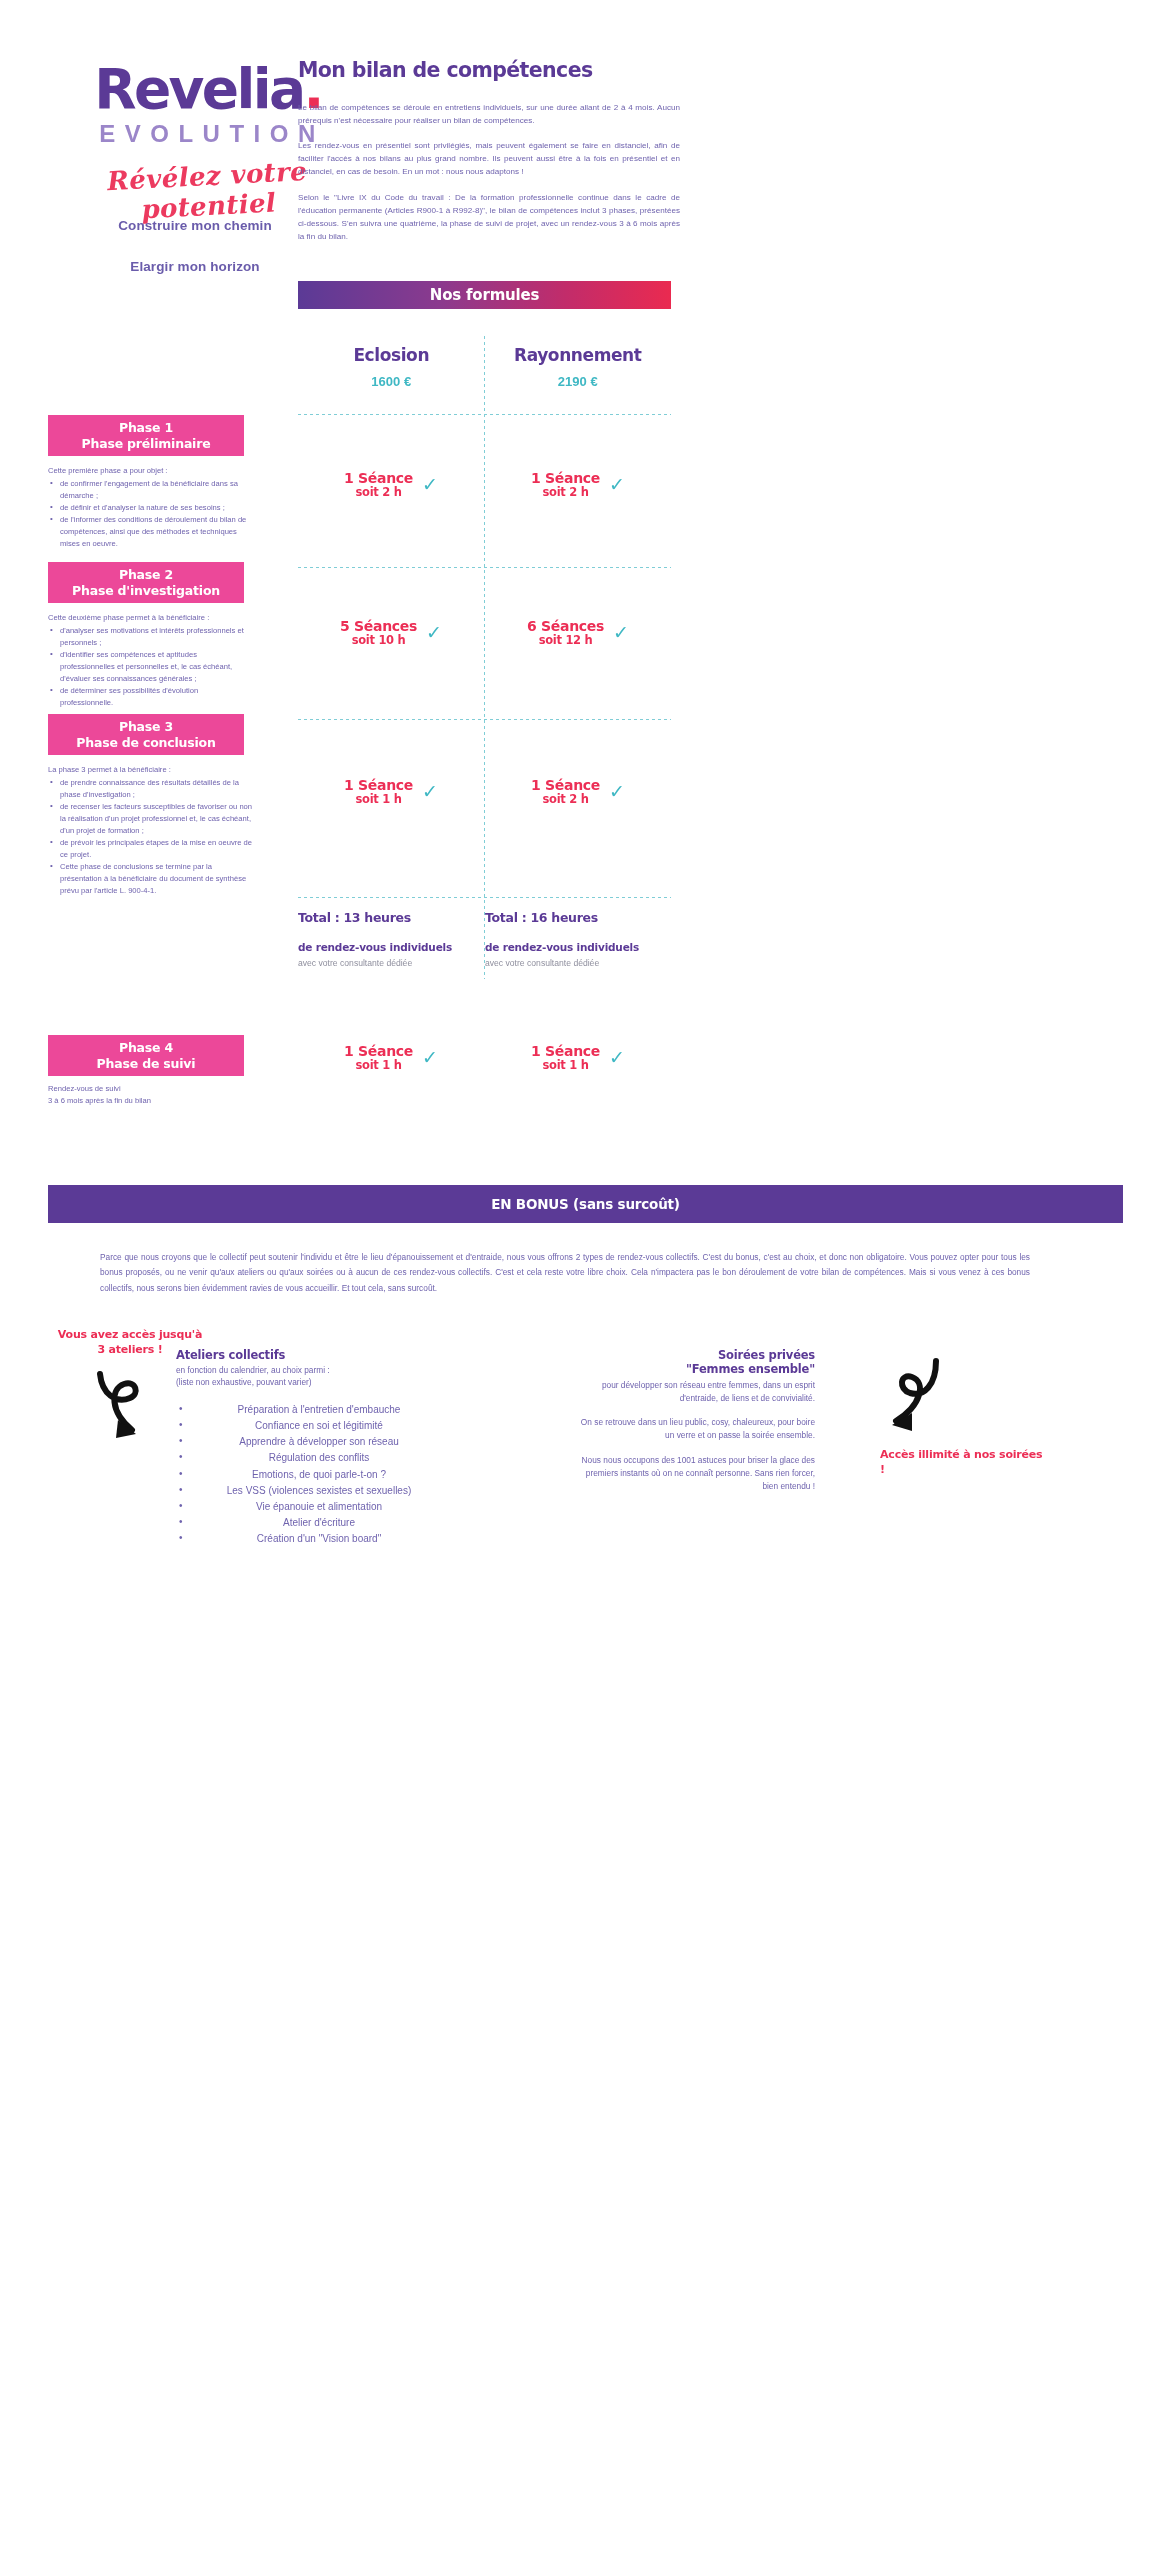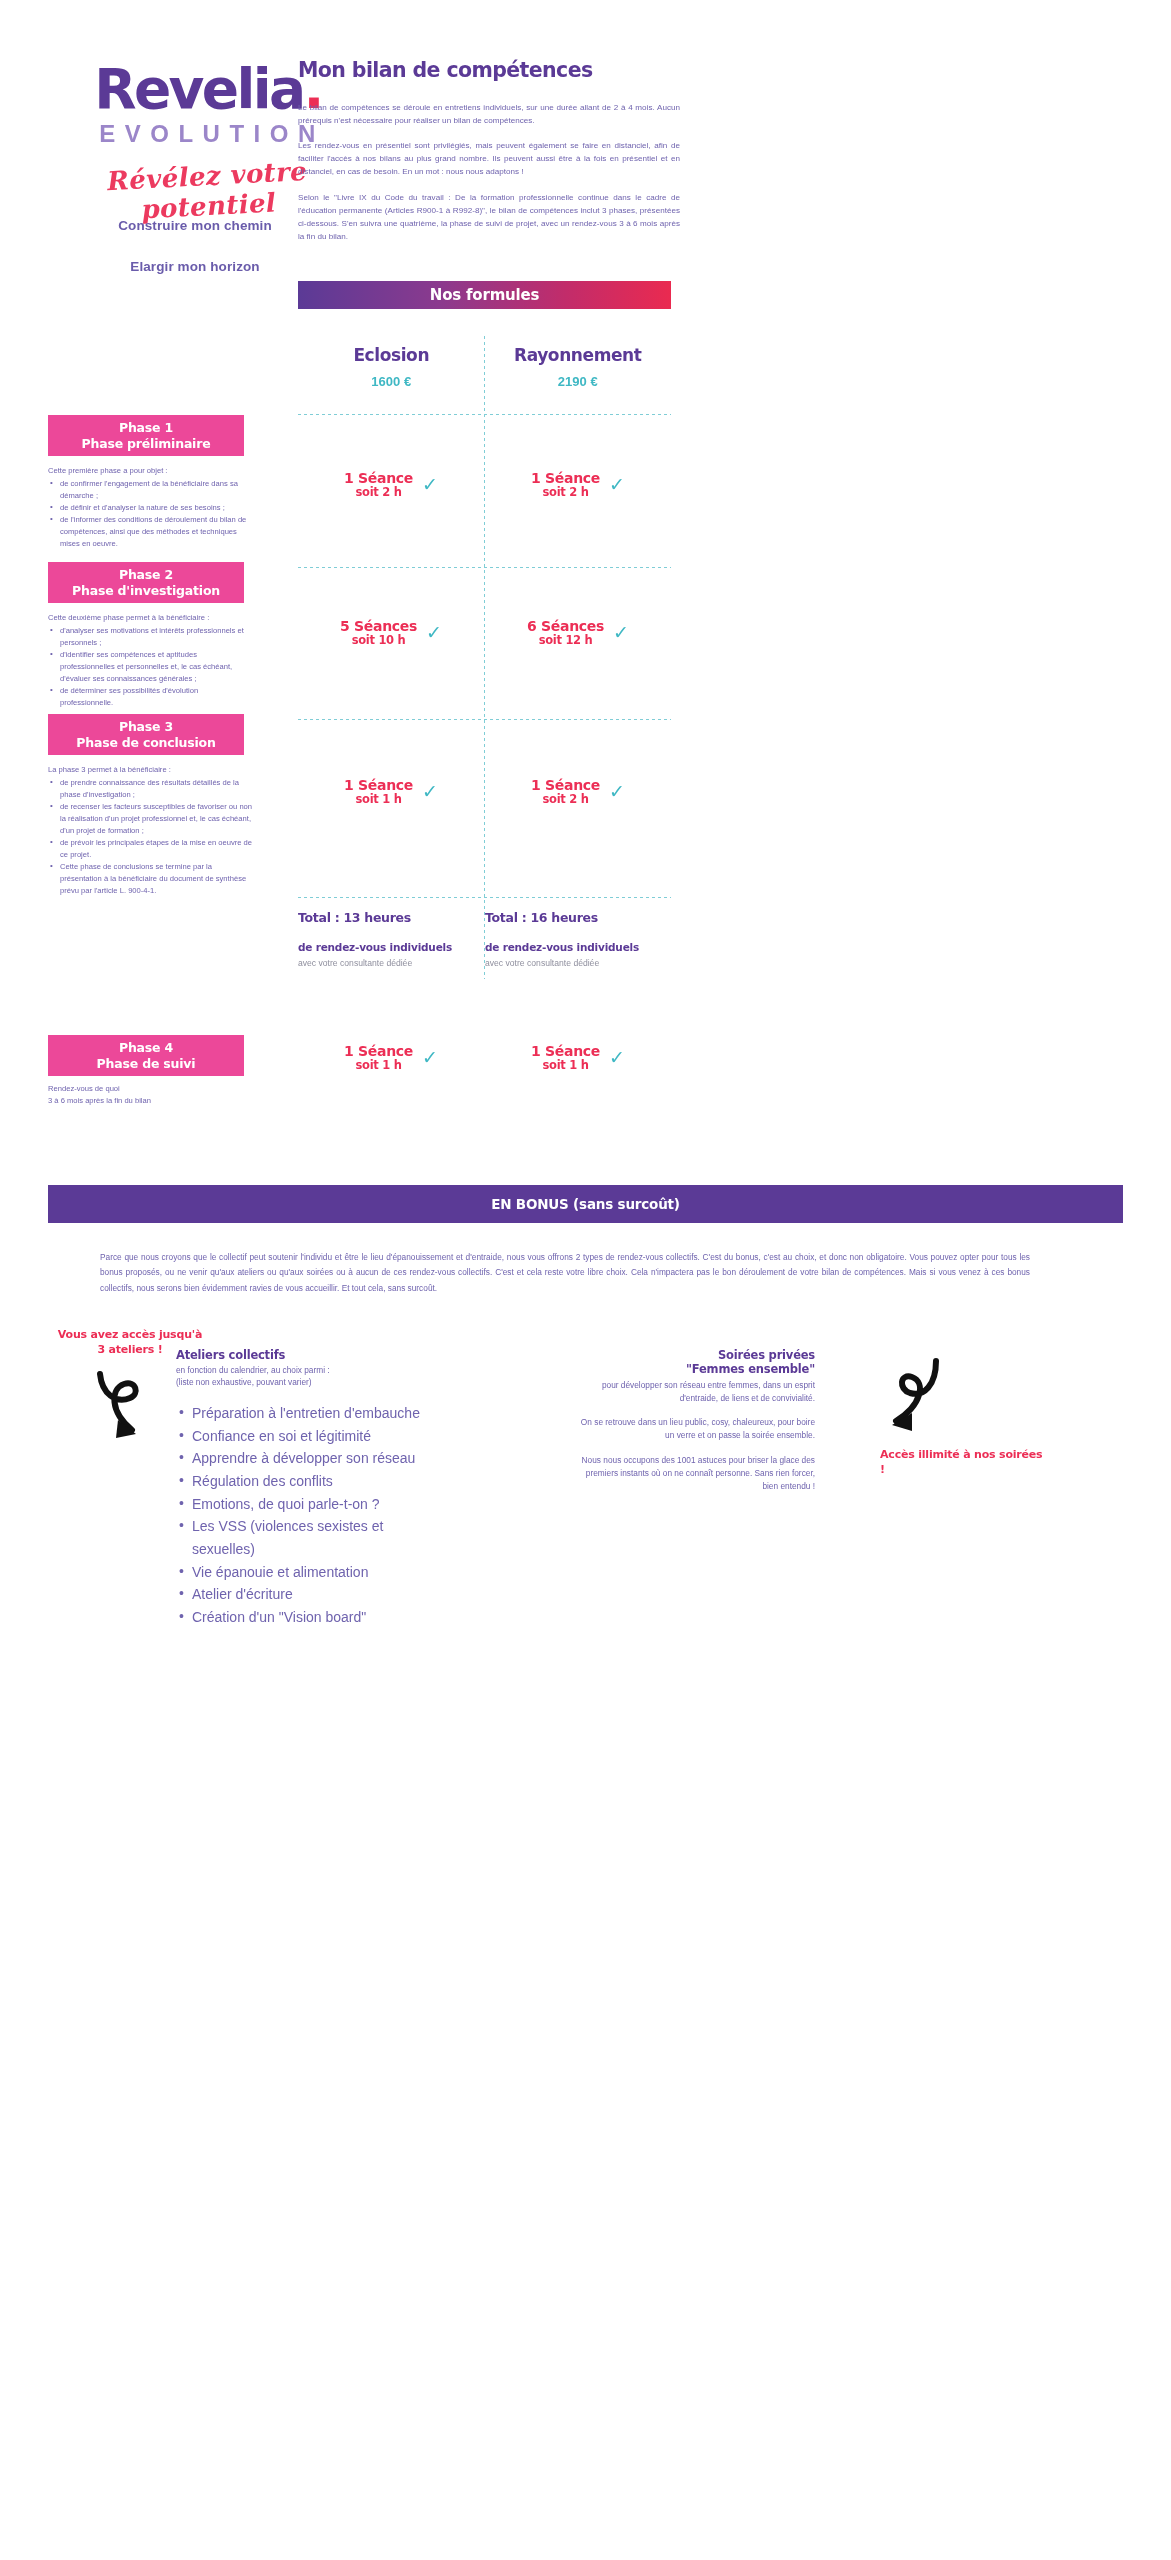--- a/index.html
+++ b/index.html
@@ -174,21 +174,21 @@
   }
 
   .col-ateliers{ position:absolute; left:176px; top:1348px; width:270px; color:#6f63ae; }
   .col-ateliers h3{
     font-family:"DejaVu Sans", sans-serif;
     font-size:11.5px; color:#5b3a96; font-weight:700; letter-spacing:-.2px; margin-bottom:2px;
   }
   .col-ateliers .sub{ font-size:8.3px; line-height:1.5; }
   .col-ateliers ul{ list-style:none; margin-top:13px; }
   .col-ateliers li{
-    font-size:14px; line-height:1.62; padding-left:16px; position:relative;
+    font-size:10px; line-height:1.62; padding-left:16px; position:relative;text-align:center;
   }
   .col-ateliers li::before{ content:"•"; position:absolute; left:3px; top:-1px; }
 
   .col-soirees{ position:absolute; left:575px; top:1348px; width:240px; color:#6f63ae; text-align:right; }
   .col-soirees h3{
     font-family:"DejaVu Sans", sans-serif;
     font-size:11.5px; color:#5b3a96; font-weight:700; letter-spacing:-.2px; line-height:1.25;
   }
   .col-soirees p{ font-size:8.3px; line-height:1.55; margin-top:2px; }
   .col-soirees p.gap{ margin-top:12px; }
@@ -329,21 +329,21 @@
   <div class="big">Total : 16 heures</div>
   <div class="mid">de rendez-vous individuels</div>
   <div class="small">avec votre consultante dédiée</div>
 </div>
 
 <div class="phase-card" style="top:1035px">
   <div class="l1">Phase 4</div>
   <div class="l2">Phase de suivi</div>
 </div>
 <div class="p4-note">
-  <div>Rendez-vous de quoi</div>
+  <div>Rendez-vous de suivi</div>
   <div>3 à 6 mois après la fin du bilan</div>
 </div>
 <div class="cell" style="left:298px; top:1043px">
   <div class="txt">
     <div class="t1">1 Séance</div>
     <div class="t2">soit 1 h</div>
   </div>
   <div class="check">✓</div>
 </div>
 <div class="cell" style="left:485px; top:1043px">

